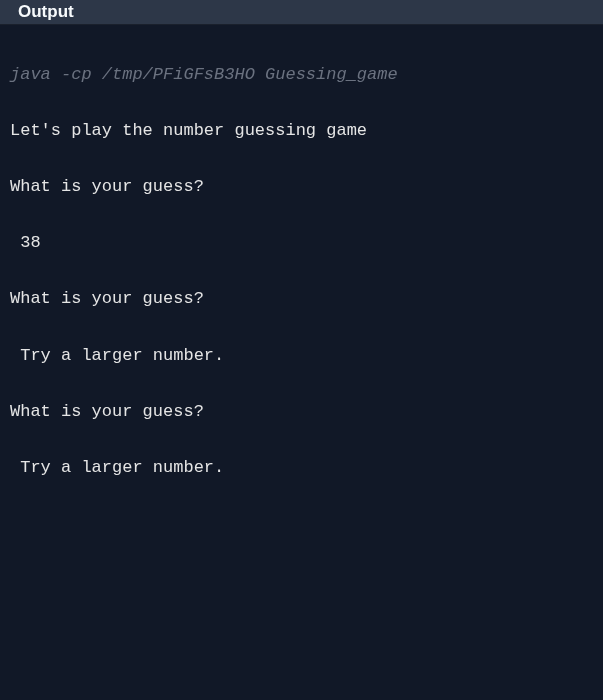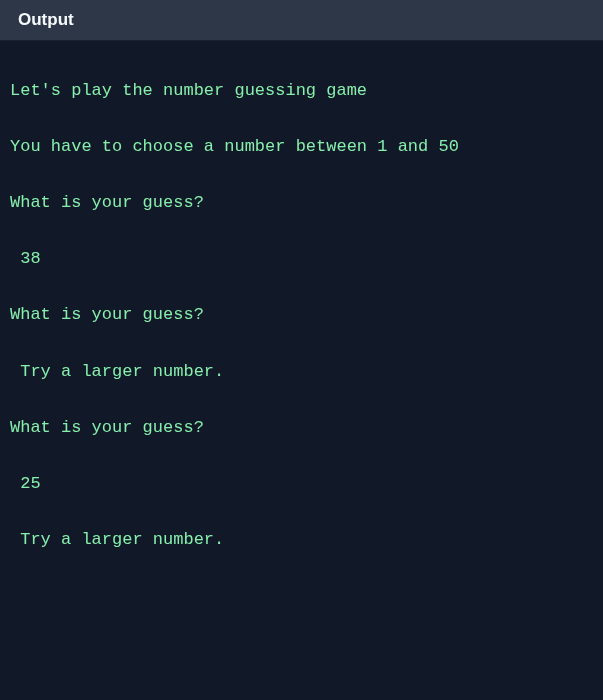--- a/index.html
+++ b/index.html
@@ -5,21 +5,21 @@
     * { margin: 0; padding: 0; box-sizing: border-box; }
     body {
       width: 603px;
       height: 700px;
       background: #111827;
       font-family: 'Consolas', 'Monaco', 'Courier New', monospace;
       overflow: hidden;
     }
     .header {
       background: #2d3748;
-      padding: 10px 18px;
+      padding: 2px 18px;
       border-bottom: 1px solid #1a202c;
     }
     .header-title {
       color: #f7fafc;
       font-size: 17px;
       font-weight: 600;
       font-family: -apple-system, BlinkMacSystemFont, 'Segoe UI', sans-serif;
     }
     .terminal {
       background: #111827;
@@ -27,39 +27,38 @@
       font-size: 17px;
       line-height: 1.65;
       color: #e2e8f0;
       white-space: pre;
     }
     .command {
       color: #6b7280;
       font-style: italic;
     }
     .output-line {
-      color: #86efac;
+      color: #e5e5e5;
     }
   </style>
 </head>
 <body>
 
 <div class="header">
   <div class="header-title">Output</div>
 </div>
 
 <div class="terminal">
+<div class="command">java -cp /tmp/PFiGFsB3HO Guessing_game</div>
 <div class="output-line">Let's play the number guessing game</div>
-<div class="output-line">You have to choose a number between 1 and 50</div>
 <div class="output-line">What is your guess?</div>
 <div class="output-line"> 38</div>
 <div class="output-line">What is your guess?</div>
 <div class="output-line"> Try a larger number.</div>
 <div class="output-line">What is your guess?</div>
-<div class="output-line"> 25</div>
 <div class="output-line"> Try a larger number.</div>
 
 
 
 
 
 
 
 
 

